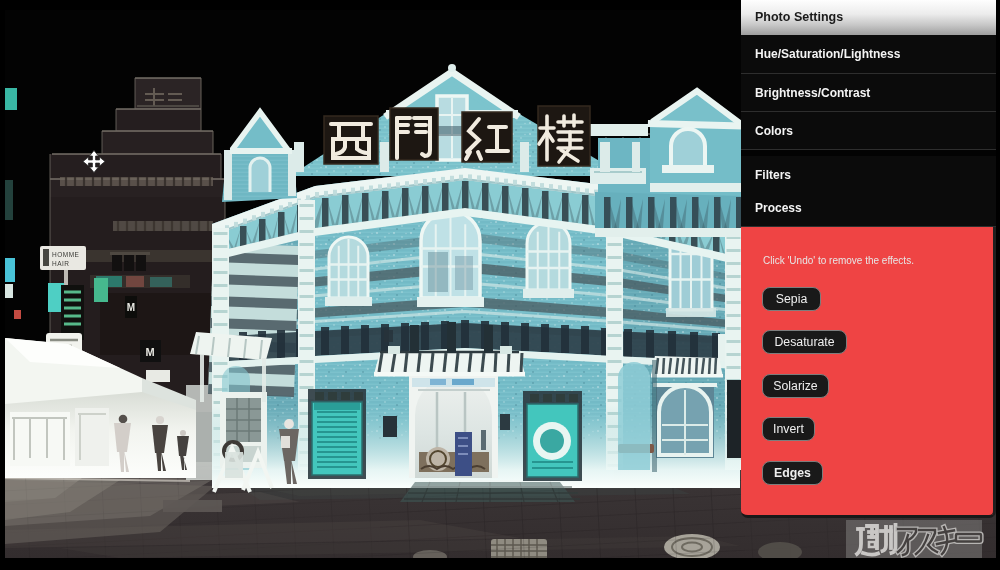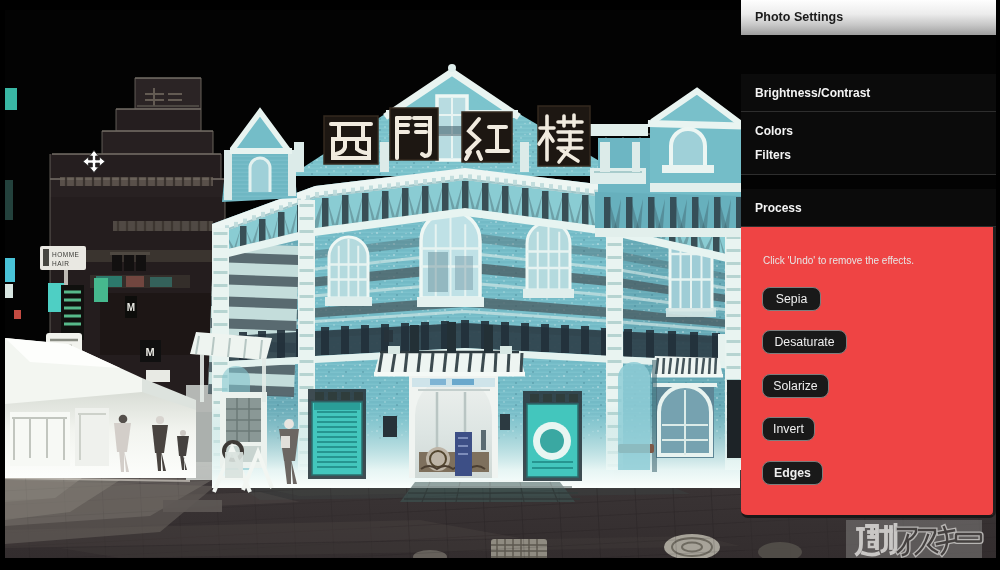--- a/index.html
+++ b/index.html
@@ -757,23 +757,24 @@
         <path d="M944 527 q4 9 3 16 q-1 7 -5 11"></path>
         <rect x="956" y="534" width="25" height="7.5" rx="1"></rect>
       </g>
 <rect x="0" y="0" width="1000" height="10" fill="#000"></rect>
 <rect x="0" y="558" width="1000" height="12" fill="#000"></rect>
 <rect x="0" y="0" width="5" height="570" fill="#000"></rect>
 <rect x="996" y="0" width="4" height="570" fill="#000"></rect>
 </svg>
 <div id="panel">
   <div id="phead">Photo Settings</div>
+  <div class="mrow" style="top:35px;height:39px;">Hue/Saturation/Lightness</div>
   <div class="mrow" style="top:74px;height:38px;">Brightness/Contrast</div>
   <div class="mrow" style="top:112px;height:38px;">Colors</div>
-  <div class="mrow" style="top:136px;height:39px;">Filters</div>
+  <div class="mrow" style="top:156px;height:39px;">Filters</div>
   <div class="mrow" style="top:189px;height:38px;">Process</div>
   <div id="gray">
     <div id="undo">Click 'Undo' to remove the effects.</div>
     <div class="btn" style="top:60px;width:59px;">Sepia</div>
     <div class="btn" style="top:103px;width:85px;">Desaturate</div>
     <div class="btn" style="top:147px;width:67px;">Solarize</div>
     <div class="btn" style="top:190px;width:53px;">Invert</div>
     <div class="btn" style="top:234px;width:61px;font-weight:bold;">Edges</div>
   </div>
 </div>

